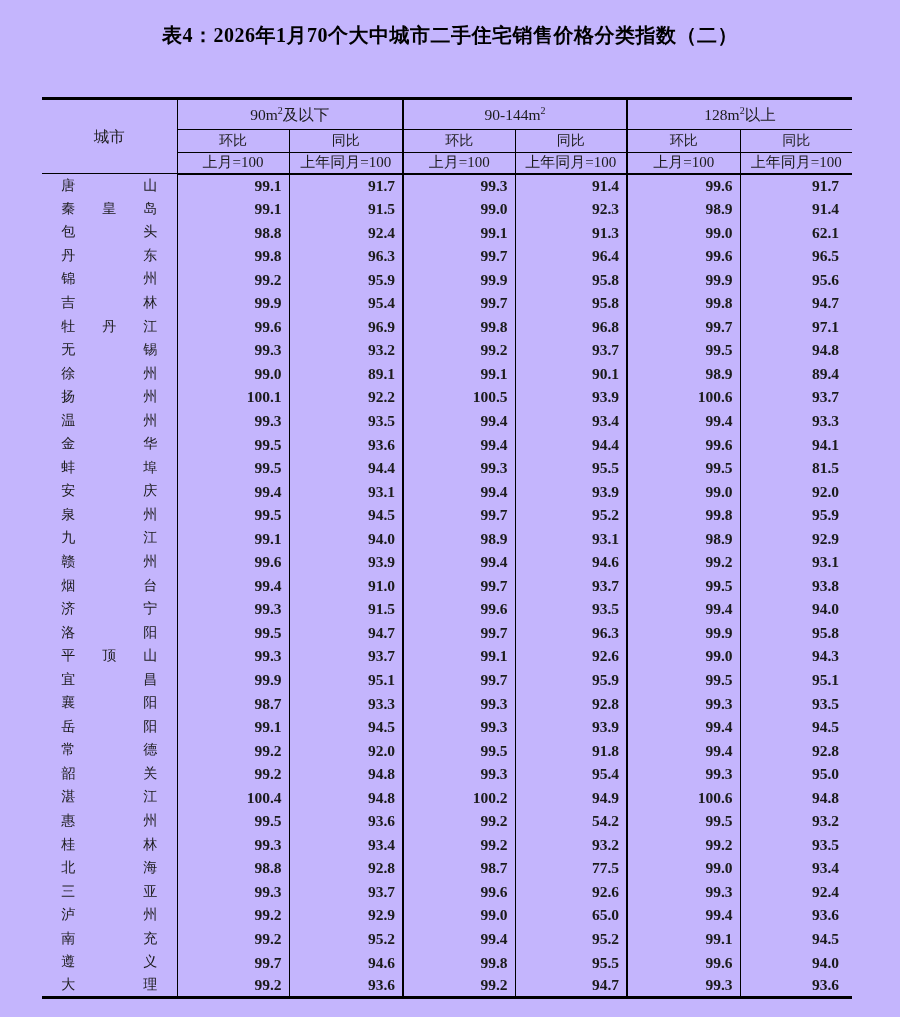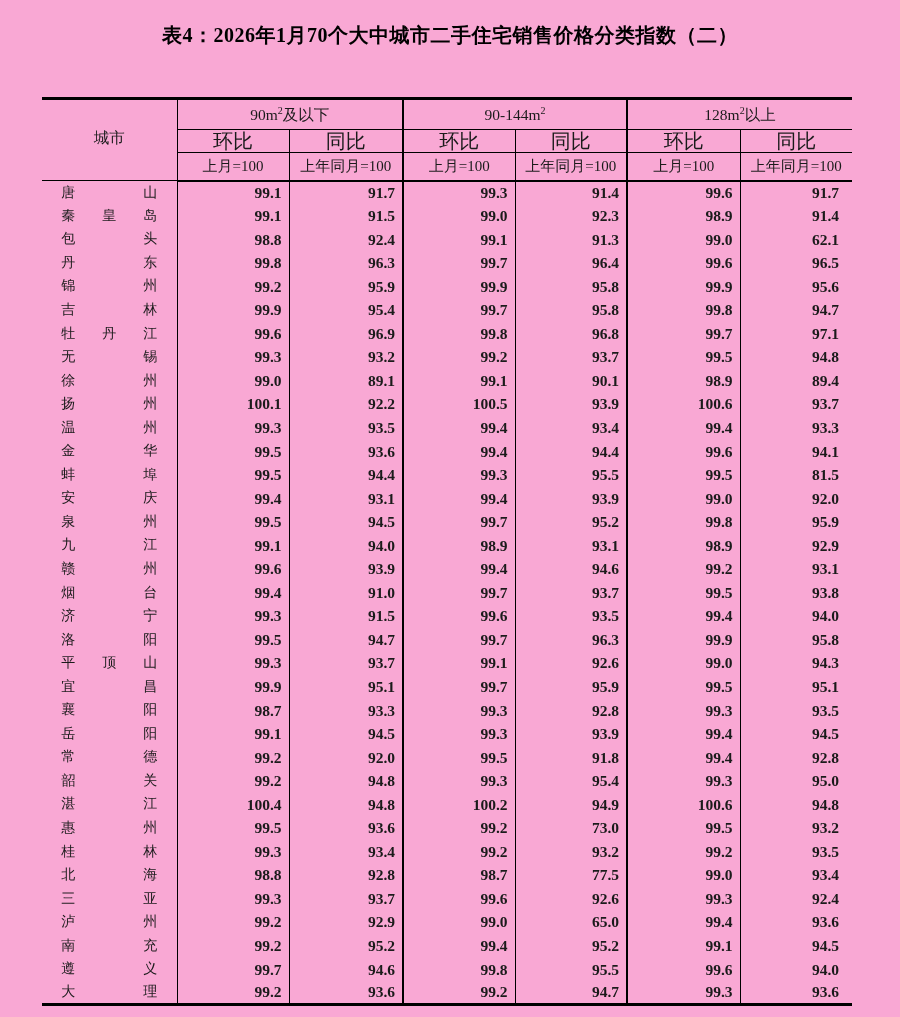--- a/index.html
+++ b/index.html
@@ -1,21 +1,21 @@
 <!DOCTYPE html>
 <html><head>
 <meta charset="utf-8">
 <style>
   * { margin: 0; padding: 0; box-sizing: border-box; }
   html, body { background: #ffffff; }
   .page {
     position: relative;
     width: 900px;
     height: 1017px;
-    background: #f9a8d4;
+    background: #c4b5fd;
     font-family: "Liberation Serif", "DejaVu Serif", serif;
     color: #1b1b1b;
     overflow: hidden;
   }
   .doc-title {
     position: absolute;
     top: 22px;
     left: 0;
     right: 0;
     text-align: center;
@@ -34,27 +34,26 @@
     border-top: 3px solid #000;
     border-bottom: 3px solid #000;
   }
   th, td { line-height: 1; vertical-align: middle; font-weight: normal; }
   
   .br1 { border-right: 1px solid #000; }
   .br2 { border-right: 2px solid #000; }
   
   tr.h-group th { height: 31px; font-size: 15.5px; text-align: center; border-bottom: 1px solid #000; }
   tr.h-group th sup { font-size: 10px; vertical-align: super; line-height: 0; }
-  tr.h-kind  th { height: 23px; font-size: 20px;  text-align: center; border-bottom: 1px solid #000; }
-  tr.h-base  th { height: 28px; font-size: 15px;  text-align: center; border-bottom: 2px solid #000; }
+  tr.h-kind  th { height: 23px; font-size: 14px;  text-align: center; border-bottom: 1px solid #000; }
+  tr.h-base  th { height: 21px; font-size: 15px;  text-align: center; border-bottom: 2px solid #000; }
   th.city-head {
     font-size: 16.5px;
     text-align: center;
     border-bottom: 2px solid #000;
-    font-family: Liberation Mono, monospace;
   }
   
   tbody td { height: 23.55px; }
   td.val {
     text-align: right;
     padding-right: 7px;
     font-size: 15.5px;
     font-weight: bold;
     font-family: "Liberation Serif", "DejaVu Serif", serif;
   }
@@ -408,21 +407,21 @@
           <td class="val br1">100.6</td>
           <td class="val  last">94.8</td>
         </tr>
         <tr>
           <td class="city-cell br1">
             <span class="city-name">惠州</span>
           </td>
           <td class="val br1">99.5</td>
           <td class="val br2">93.6</td>
           <td class="val br1">99.2</td>
-          <td class="val br2">73.0</td>
+          <td class="val br2">54.2</td>
           <td class="val br1">99.5</td>
           <td class="val  last">93.2</td>
         </tr>
         <tr>
           <td class="city-cell br1">
             <span class="city-name">桂林</span>
           </td>
           <td class="val br1">99.3</td>
           <td class="val br2">93.4</td>
           <td class="val br1">99.2</td>

